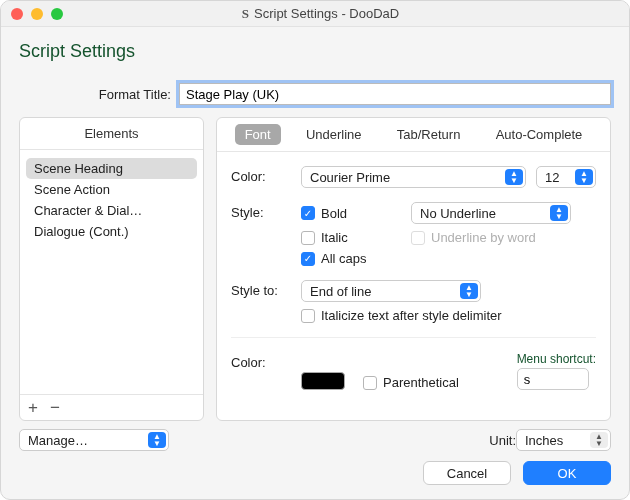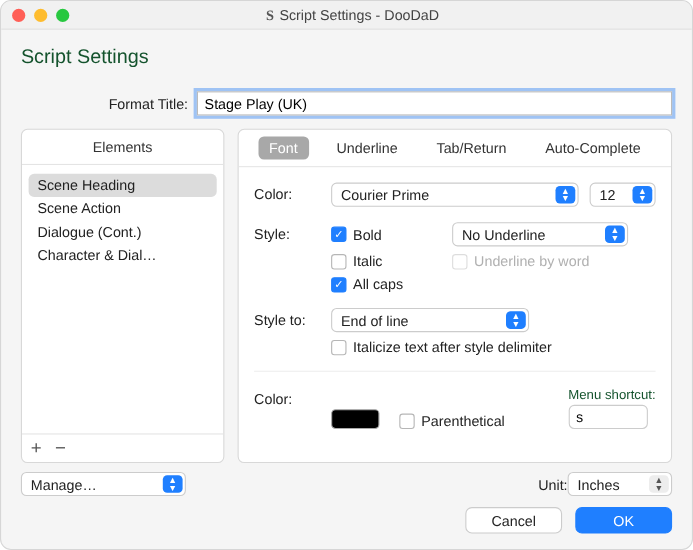--- a/index.html
+++ b/index.html
@@ -318,22 +318,22 @@
       <input class="format-input" type="text" value="Stage Play (UK)" style="">
     </div>
 
     <div class="main-row">
 
       <div class="sidebar">
         <div class="sidebar-header">Elements</div>
         <div class="sidebar-list">
           <div class="sidebar-item selected">Scene Heading</div>
           <div class="sidebar-item">Scene Action</div>
+          <div class="sidebar-item">Character &amp; Dial…</div>
           <div class="sidebar-item">Dialogue (Cont.)</div>
-          <div class="sidebar-item">Character &amp; Dial…</div>
         </div>
         <div class="sidebar-footer">
           <span>+</span>
           <span>−</span>
         </div>
       </div>
 
       <div class="right-panel">
 
         <div class="tabs">

